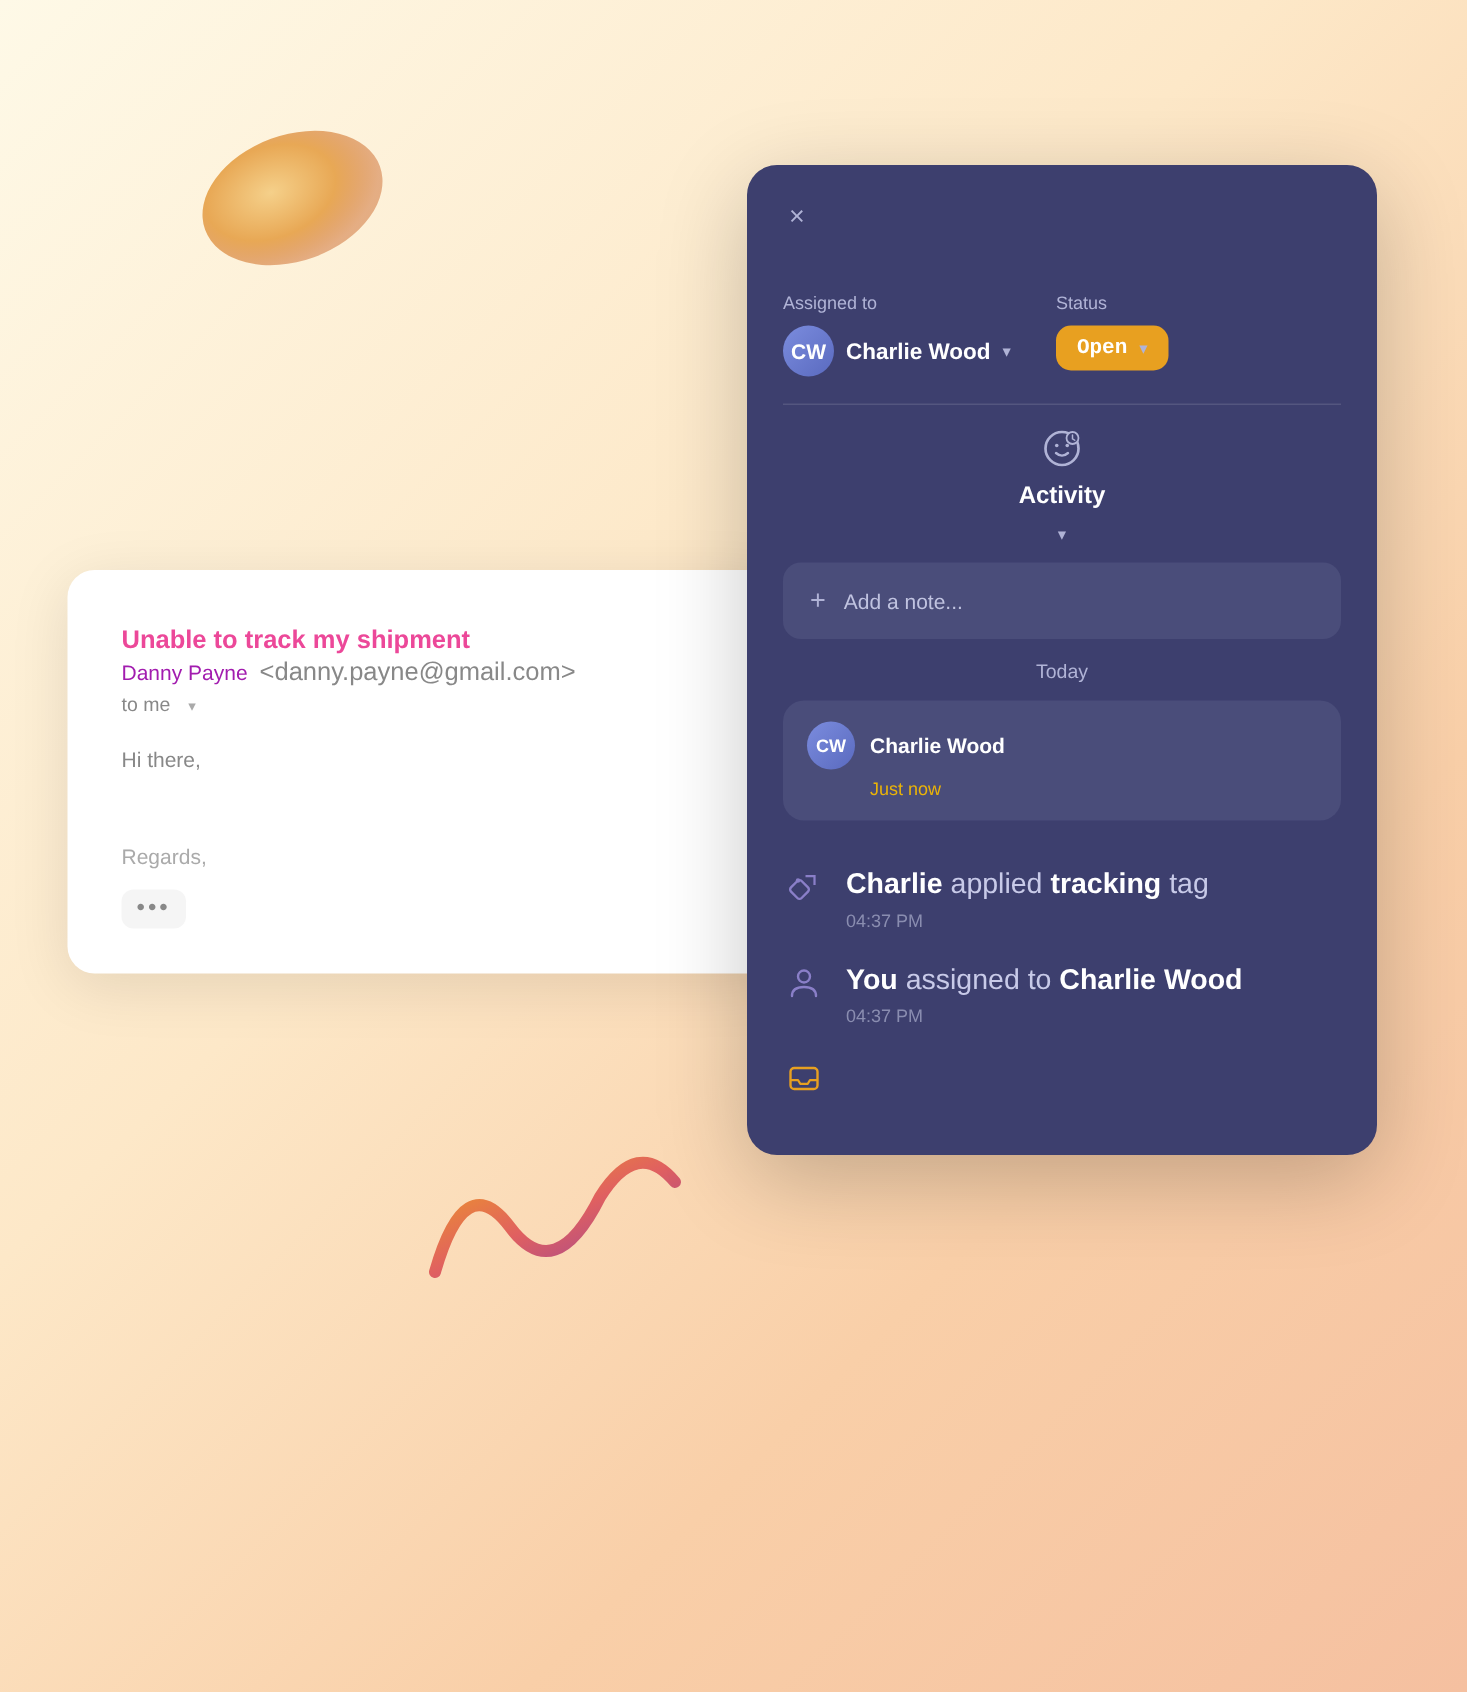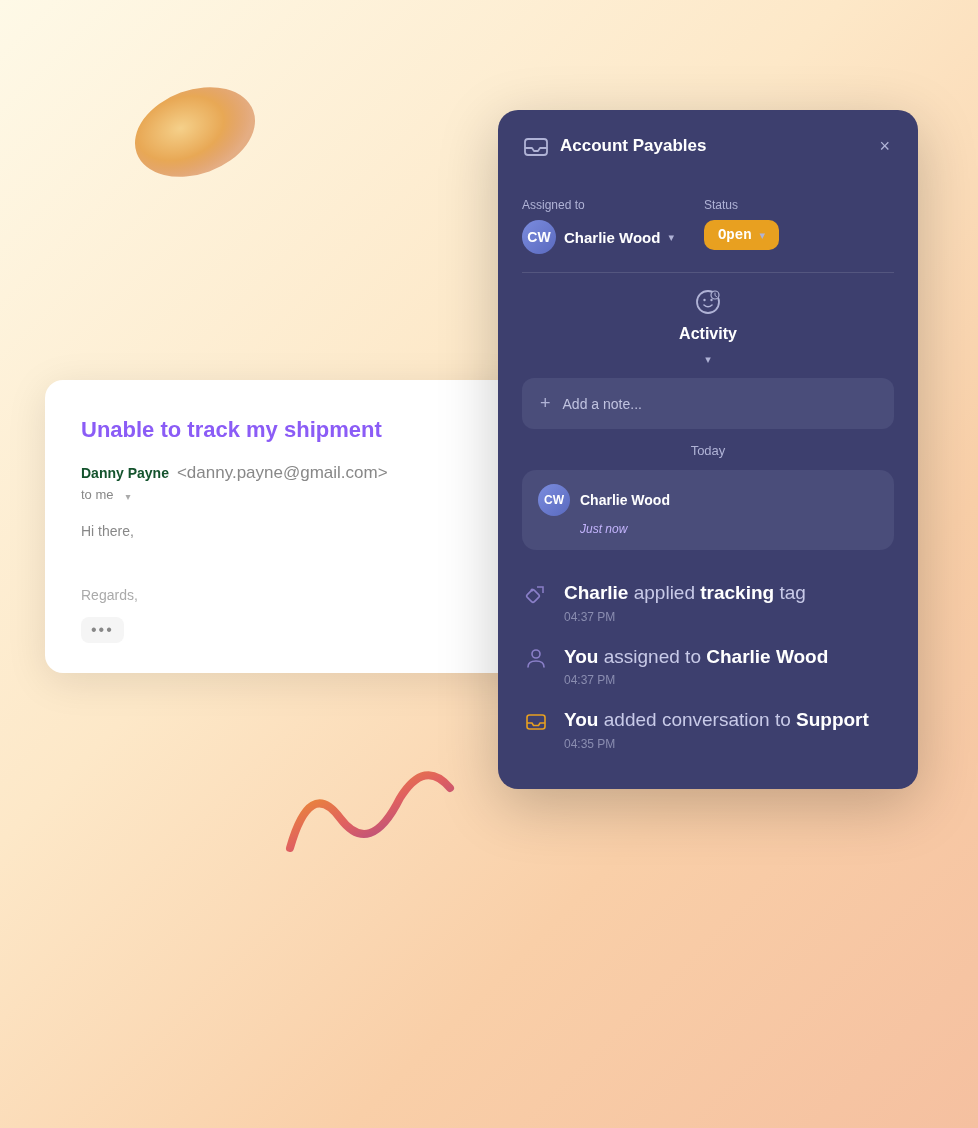--- a/index.html
+++ b/index.html
@@ -38,38 +38,37 @@
       left: 45px;
       width: 480px;
       background: #ffffff;
       border-radius: 18px;
       padding: 36px 36px 30px 36px;
       box-shadow: 0 8px 40px rgba(0,0,0,0.10);
       z-index: 1;
     }
 
     .email-card-title {
-      font-size: 22px;
+      font-size: 17px;
       font-weight: 700;
-      color: #8b5cf6;
-      margin-bottom: 18px;
+      color: #ec4899;
       line-height: 1.3;
     }
 
     .email-sender-row {
       display: flex;
       align-items: center;
       gap: 8px;
       margin-bottom: 4px;
     }
 
     .email-sender-name {
-      font-weight: 700;
-      font-size: 14px;
-      color: #14532d;
+      font-weight: 400;
+      font-size: 14px;
+      color: #a21caf;
     }
 
     .email-sender-addr {
       font-size: 17px;
       color: #888;
     }
 
     .email-to-row {
       display: flex;
       align-items: flex-end;
@@ -344,23 +343,22 @@
       margin-bottom: 4px;
     }
 
     .chat-mention {
       color: #f0a030;
       font-weight: 600;
     }
 
     .chat-time {
       font-size: 12px;
-      color: #c4b5fd;
+      color: #eab308;
       padding-left: 42px;
-      font-style: italic;
     }
 
     
     .activity-log-item {
       display: flex;
       align-items: flex-start;
       gap: 14px;
       padding: 10px 0;
     }
 
@@ -443,28 +441,20 @@
   </div>
   
   <div class="email-regards">Regards,</div>
   
   <button class="email-more-btn">•••</button>
 </div>
 
 <div class="activity-panel">
 
   <div class="panel-header">
-    <div class="panel-header-left">
-
-      <svg class="inbox-icon" viewBox="0 0 28 28">
-        <rect x="3" y="7" width="22" height="16" rx="3" fill="none" stroke="#b0b3d6" stroke-width="1.8"></rect>
-        <path d="M3 16 h7 l2 3 h4 l2-3 h7" fill="none" stroke="#b0b3d6" stroke-width="1.8" stroke-linejoin="round"></path>
-      </svg>
-      <span class="panel-title">Account Payables</span>
-    </div>
     <button class="close-btn">×</button>
   </div>
 
   <div class="meta-row">
     <div class="meta-col">
       <label>Assigned to</label>
       <button class="assignee-btn">
         <div class="avatar-img">
           <div class="avatar-face">CW</div>
         </div>
@@ -550,24 +540,16 @@
       </div>
     </div>
 
     <div class="activity-log-item">
       <div class="log-icon">
         <svg width="22" height="22" viewBox="0 0 22 22">
           <rect x="2" y="5" width="18" height="14" rx="2.5" fill="none" stroke="#e8a020" stroke-width="1.6"></rect>
           <path d="M2 13 h5 l1.5 2.5 h5 l1.5-2.5 h5" fill="none" stroke="#e8a020" stroke-width="1.5" stroke-linejoin="round"></path>
         </svg>
       </div>
-      <div class="log-content">
-        <div class="log-text">
-          <strong>You</strong>
-          <span> added conversation to </span>
-          <strong class="highlight-tag">Support</strong>
-        </div>
-        <div class="log-time">04:35 PM</div>
-      </div>
     </div>
 
   </div>
 </div>
 
 </body></html>

